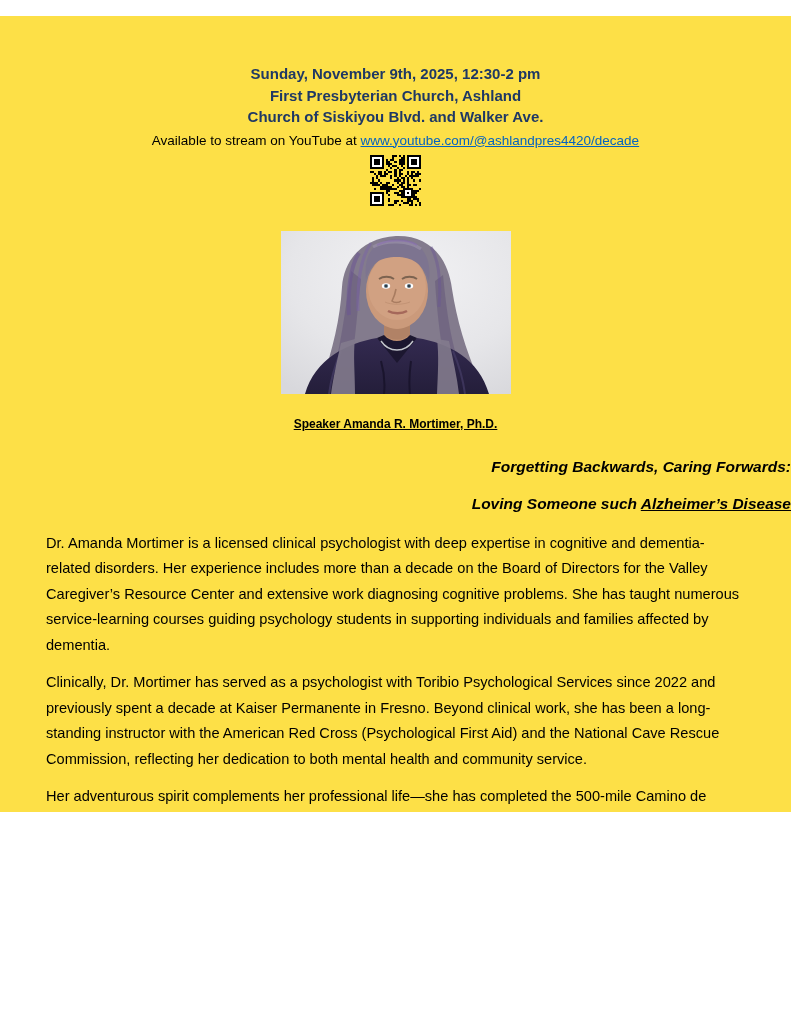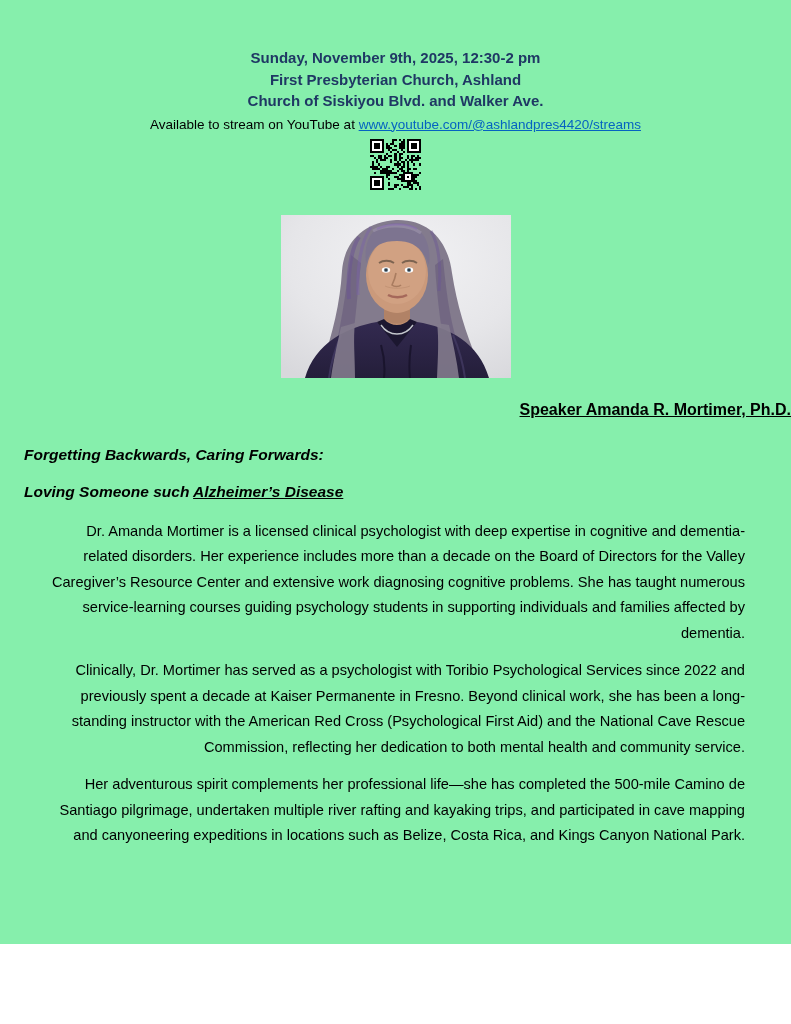--- a/index.html
+++ b/index.html
@@ -1,20 +1,20 @@
 <!DOCTYPE html>
 <html><head>
 <meta charset="utf-8">
 <style>
   html,body{margin:0;padding:0;background:#ffffff;}
   .page{
     position:relative;
-    width:791px;height:944px;
-    margin:0 auto;
-    background:#86efac;
+    width:791px;height:796px;
+    margin:16px auto;
+    background:#fde047;
     font-family:"Liberation Sans",sans-serif;
     color:#000;
     overflow:hidden;
   }
   .header{
     padding-top:47px;
     text-align:center;
     font-weight:700;
     font-size:15px;
     line-height:21.5px;
@@ -42,61 +42,61 @@
     text-align:center;
   }
   .qr-wrap svg{display:inline-block;}
   .photo-wrap{
     margin-top:21px;
     text-align:center;
   }
   .photo-wrap svg{display:inline-block;vertical-align:top;}
   .speaker-heading{
     margin-top:23px;
-    text-align:right;
-    font-size:16px;
+    text-align:center;
+    font-size:12px;
     font-weight:700;
   }
   .speaker-heading .u{text-decoration:underline;}
   .affiliation{
     margin-top:19px;
     text-align:center;
     font-size:15.5px;
   }
   .talk{
-    text-align:left;
+    text-align:right;
     font-size:15.5px;
     font-weight:700;
     font-style:italic;
     padding-left:24px;
   }
   .talk1{margin-top:27px;}
   .talk2{margin-top:19px;}
   .talk .u{text-decoration:underline;}
   .bio{
     margin:18px 46px 0 46px;
     font-size:14.6px;
     line-height:25.5px;
     text-align:left;
   }
-  .bio p{margin:0 0 12px 0;text-align:right;}
+  .bio p{margin:0 0 12px 0;}
 </style>
 </head>
 <body>
 
 <div class="page">
 
   <div class="header">
     <div>Sunday, November 9th, 2025, 12:30-2 pm</div>
     <div>First Presbyterian Church, Ashland</div>
     <div>Church of Siskiyou Blvd. and Walker Ave.</div>
   </div>
 
 
-  <div class="stream"><span>Available to stream on YouTube at </span><a href="#">www.youtube.com/@ashlandpres4420/streams</a></div>
+  <div class="stream"><span>Available to stream on YouTube at </span><a href="#">www.youtube.com/@ashlandpres4420/decade</a></div>
 
   <div class="qr-wrap">
     <svg id="qr-svg" width="55" height="51" viewBox="0 0 25 25" shape-rendering="crispEdges">
         <rect x="11" y="0" width="1" height="1" fill="#000"></rect>
         <rect x="12" y="0" width="1" height="1" fill="#000"></rect>
         <rect x="14" y="0" width="1" height="1" fill="#000"></rect>
         <rect x="16" y="0" width="1" height="1" fill="#000"></rect>
         <rect x="11" y="1" width="1" height="1" fill="#000"></rect>
         <rect x="15" y="1" width="1" height="1" fill="#000"></rect>
         <rect x="16" y="1" width="1" height="1" fill="#000"></rect>

